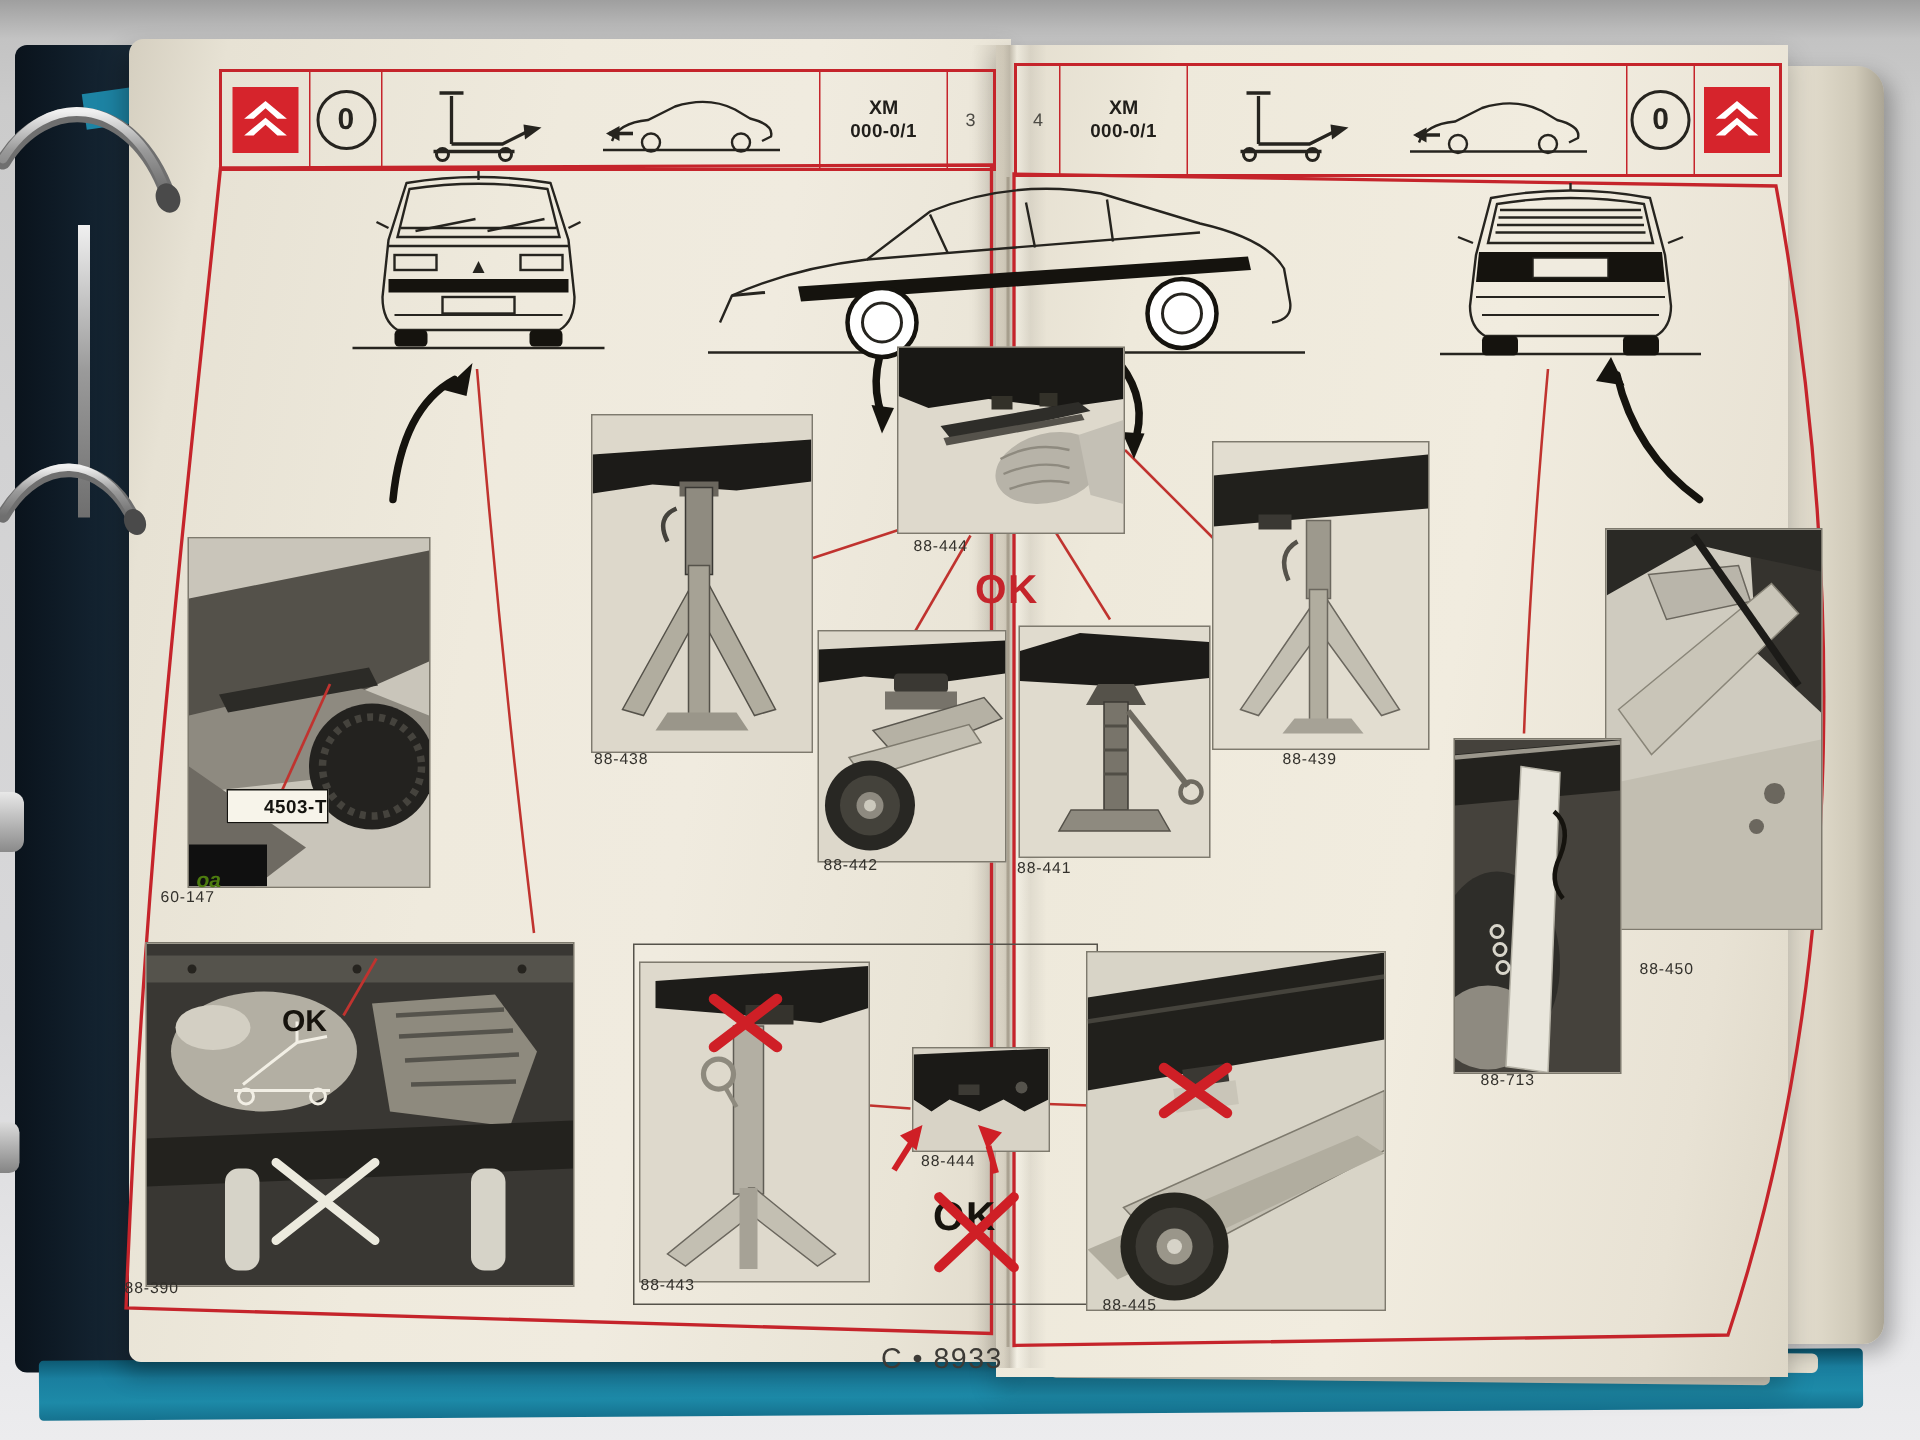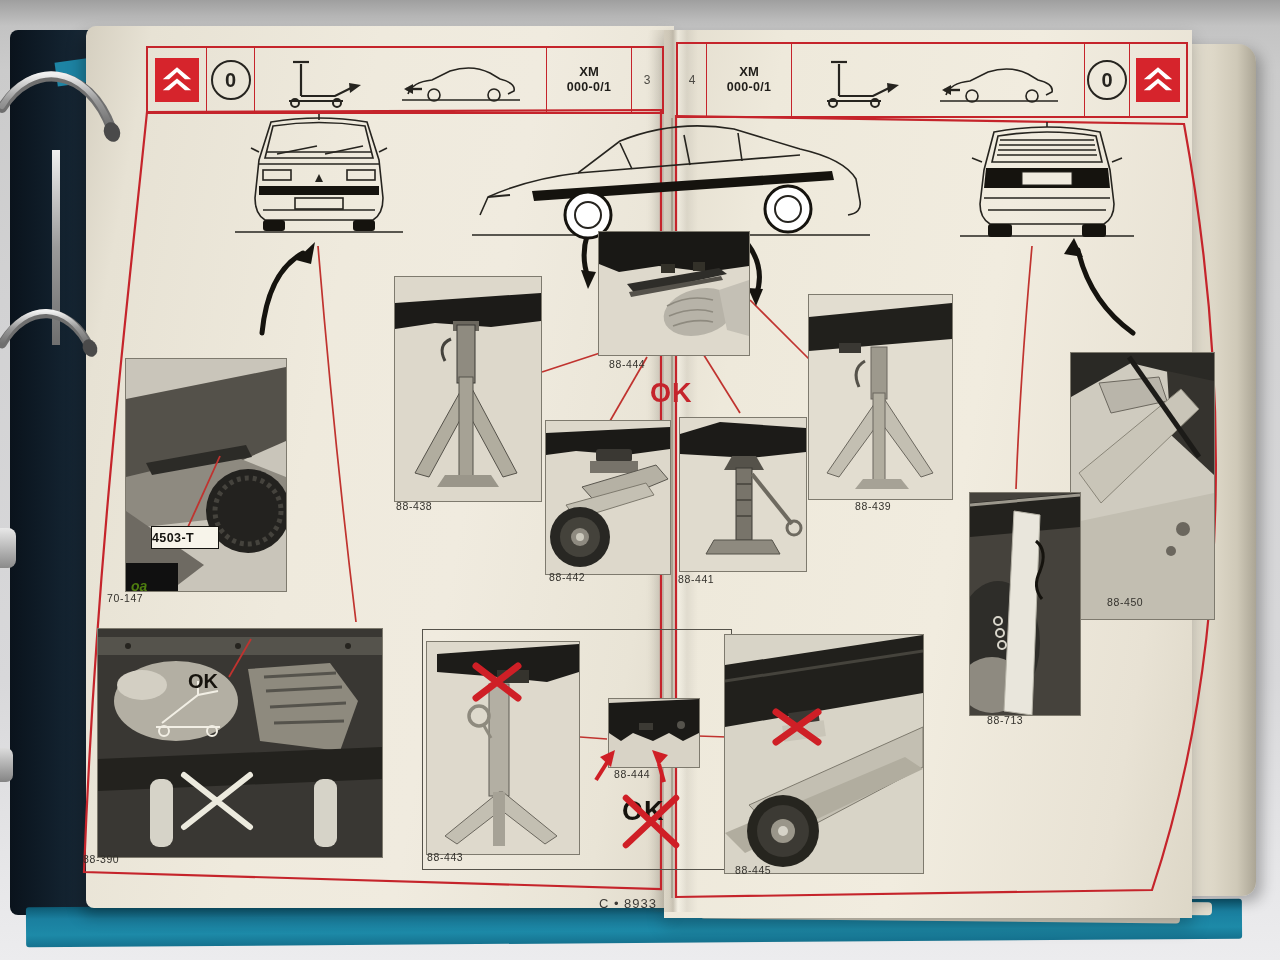--- a/index.html
+++ b/index.html
@@ -46,24 +46,24 @@
   .pagenum{font-size:12px;color:#4c4a44;}
   .maincell{flex:1;justify-content:space-around;padding:0 10px;}
   
   .photo{border:1px solid #7e7a6e;z-index:6;overflow:hidden;background:#ddd8cb;}
   .photo svg{display:block;width:100%;height:100%;}
   .figlabel{z-index:6;font-size:10.5px;letter-spacing:.6px;color:#33312c;}
   .groupbox{border:1.4px solid #55524a;z-index:6;}
   .cardraw{z-index:6;}
   .ok-red{z-index:6;font-weight:bold;font-size:27px;color:#c5242b;letter-spacing:1px;}
   .ok-black{z-index:6;font-weight:bold;color:#16130d;}
-  .callout{z-index:8;background:#f7f4ea;border:1.7px solid #14130f;display:flex;align-items:center;justify-content:flex-start;
+  .callout{z-index:8;background:#f7f4ea;border:1.7px solid #14130f;display:flex;align-items:center;justify-content:flex-end;
     font-weight:bold;font-size:12.5px;color:#14130f;letter-spacing:.4px;}
   .watermark{z-index:8;color:#4d7c0f;font-weight:bold;font-style:italic;font-size:14px;margin-top:10px;}
-  .footer-code{z-index:8;font-size:13px;color:#3c3a36;letter-spacing:1px;text-align:center;width:160px;}
+  .footer-code{z-index:8;font-size:19px;color:#3c3a36;letter-spacing:1px;text-align:center;width:160px;}
   .rings{z-index:9;}
 </style>
 </head>
 <body>
 
 <div class="abs spine"></div>
 <div class="abs teal-sliver"></div>
 <div class="abs teal-bottom"></div>
 <div class="abs sheetA"></div>
 <div class="abs sheetB"></div>
@@ -257,21 +257,21 @@
     <circle cx="122" cy="152" r="42" fill="#23221f"></circle>
     <circle cx="122" cy="152" r="33" fill="none" stroke="#45433d" stroke-width="5" stroke-dasharray="4 4"></circle>
     <polygon points="0,152 78,206 44,232 0,232" fill="#6e6a62"></polygon>
     <rect x="0" y="204" width="52" height="28" fill="#101010"></rect>
   </svg>
 </div>
 <div class="abs callout" style="left:151px;top:526px;width:66px;height:21px;">
   <span>4503-T</span>
 </div>
 <div class="abs watermark" style="left:131px;top:568px;">oa</div>
-<div class="abs figlabel" style="left:107px;top:592px;">70-147</div>
+<div class="abs figlabel" style="left:107px;top:592px;">60-147</div>
 
 <div class="abs photo" style="left:394px;top:276px;width:146px;height:224px;">
   <svg viewBox="0 0 146 224">
     <rect width="146" height="224" fill="#ddd8cb"></rect>
     <polygon points="0,26 146,16 146,44 96,50 40,46 0,52" fill="#1c1b18"></polygon>
     <rect x="58" y="44" width="26" height="10" fill="#6b675e"></rect>
     <rect x="62" y="48" width="18" height="58" fill="#8f8b80" stroke="#3a3834"></rect>
     <path d="M56,62 q-14,6 -6,22" stroke="#44423c" stroke-width="3" fill="none"></path>
     <polygon points="70,106 20,196 34,200 71,132 108,200 122,196 74,106" fill="#b1ad9f" stroke="#55524a"></polygon>
     <rect x="64" y="100" width="14" height="100" fill="#a6a295" stroke="#55524a"></rect>
@@ -347,21 +347,21 @@
     <polygon points="0,0 143,0 143,30 60,10 0,44" fill="#2a2925"></polygon>
     <polygon points="96,18 143,28 143,122 100,82" fill="#35332e"></polygon>
     <polygon points="28,30 88,24 96,48 40,60" fill="#b9b5aa" stroke="#6b675e"></polygon>
     <polygon points="8,120 110,36 128,56 30,150" fill="#c9c5b8" stroke="#8a8679"></polygon>
     <path d="M58,4 L128,104" stroke="#1c1b18" stroke-width="5"></path>
     <polygon points="0,170 143,140 143,266 0,266" fill="#c2beb1"></polygon>
     <circle cx="112" cy="176" r="7" fill="#6b675e"></circle>
     <circle cx="100" cy="198" r="5" fill="#6b675e"></circle>
   </svg>
 </div>
-<div class="abs figlabel" style="left:1093px;top:596px;margin-left:14px;">88-450</div>
+<div class="abs figlabel" style="left:1093px;top:640px;">88-450</div>
 
 <div class="abs photo" style="left:969px;top:492px;width:110px;height:222px;">
   <svg viewBox="0 0 110 222">
     <rect width="110" height="222" fill="#45423c"></rect>
     <polygon points="0,10 110,0 110,34 0,44" fill="#23221e"></polygon>
     <path d="M0,12 L110,2" stroke="#9b978c" stroke-width="3"></path>
     <ellipse cx="28" cy="150" rx="42" ry="62" fill="#2e2d29"></ellipse>
     <ellipse cx="22" cy="192" rx="32" ry="28" fill="#8e8a80"></ellipse>
     <polygon points="44,18 70,22 62,222 34,218" fill="#e9e6dc" stroke="#b5b2a6"></polygon>
     <path d="M66,48 q12,10 4,30 q-8,16 2,28" stroke="#15130e" stroke-width="3" fill="none"></path>

